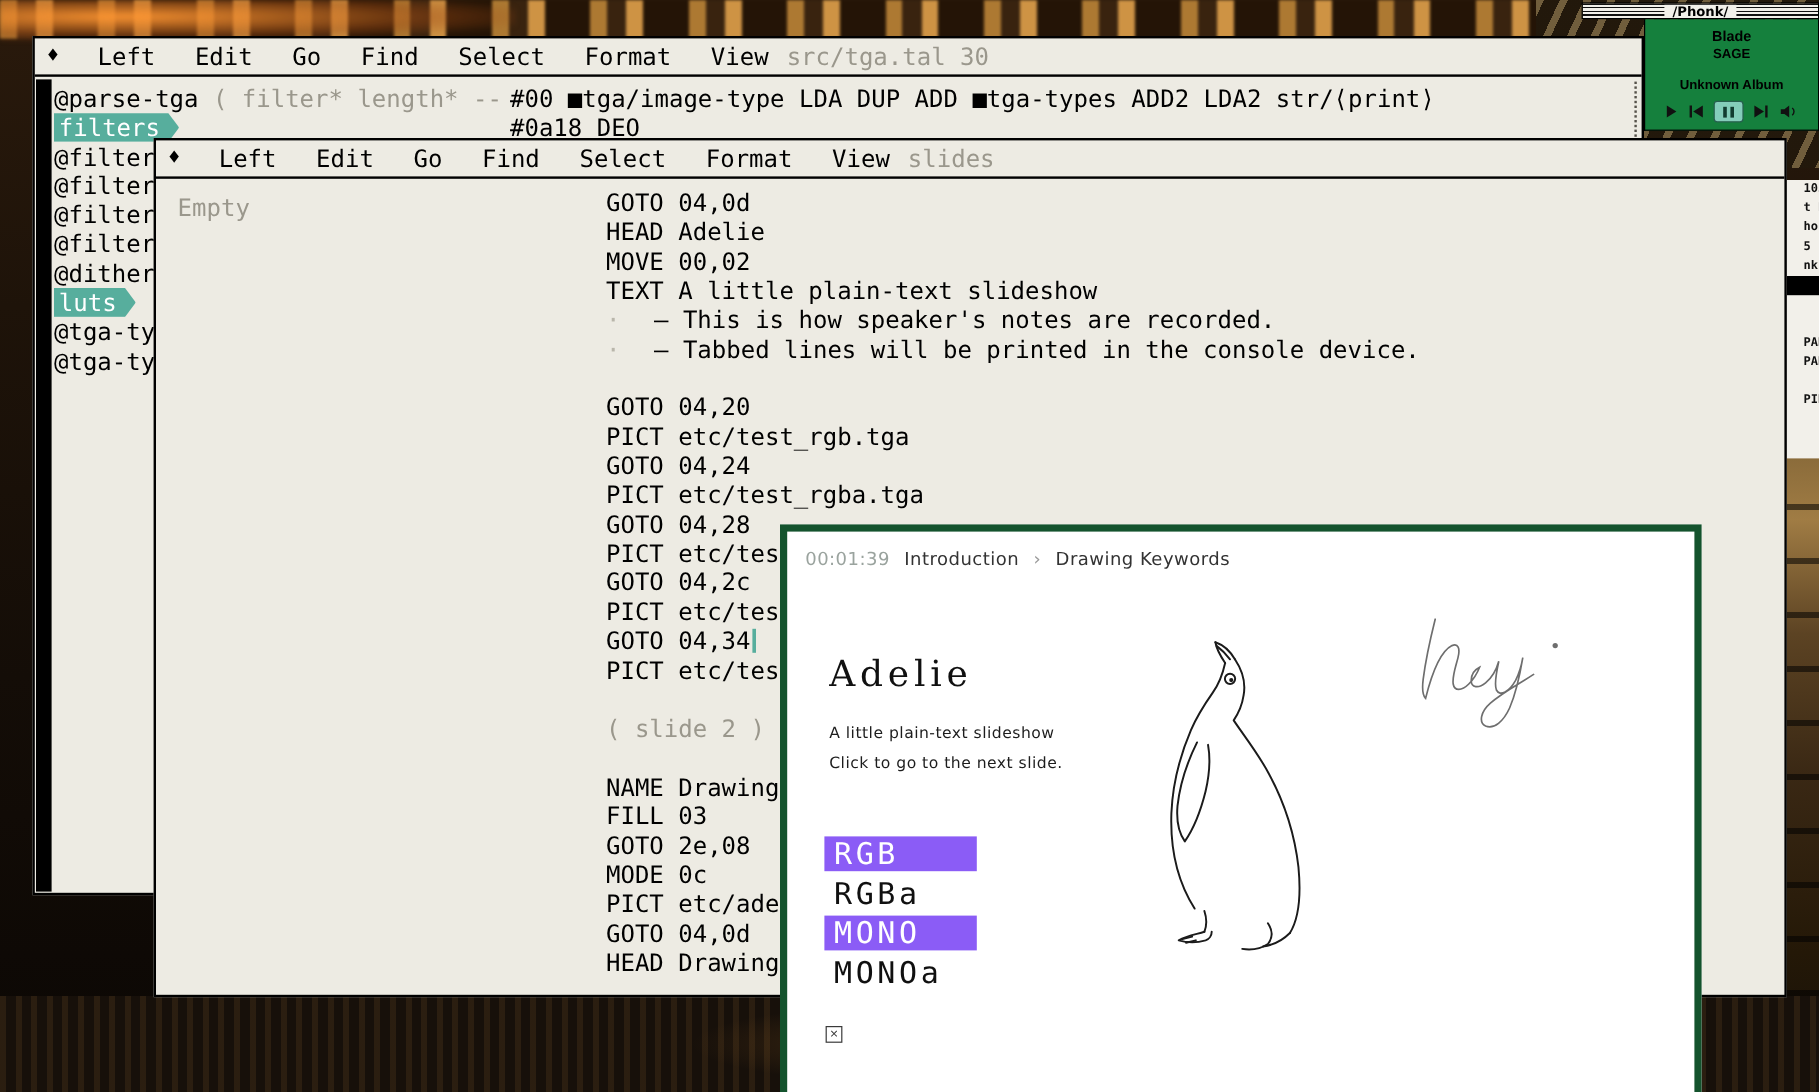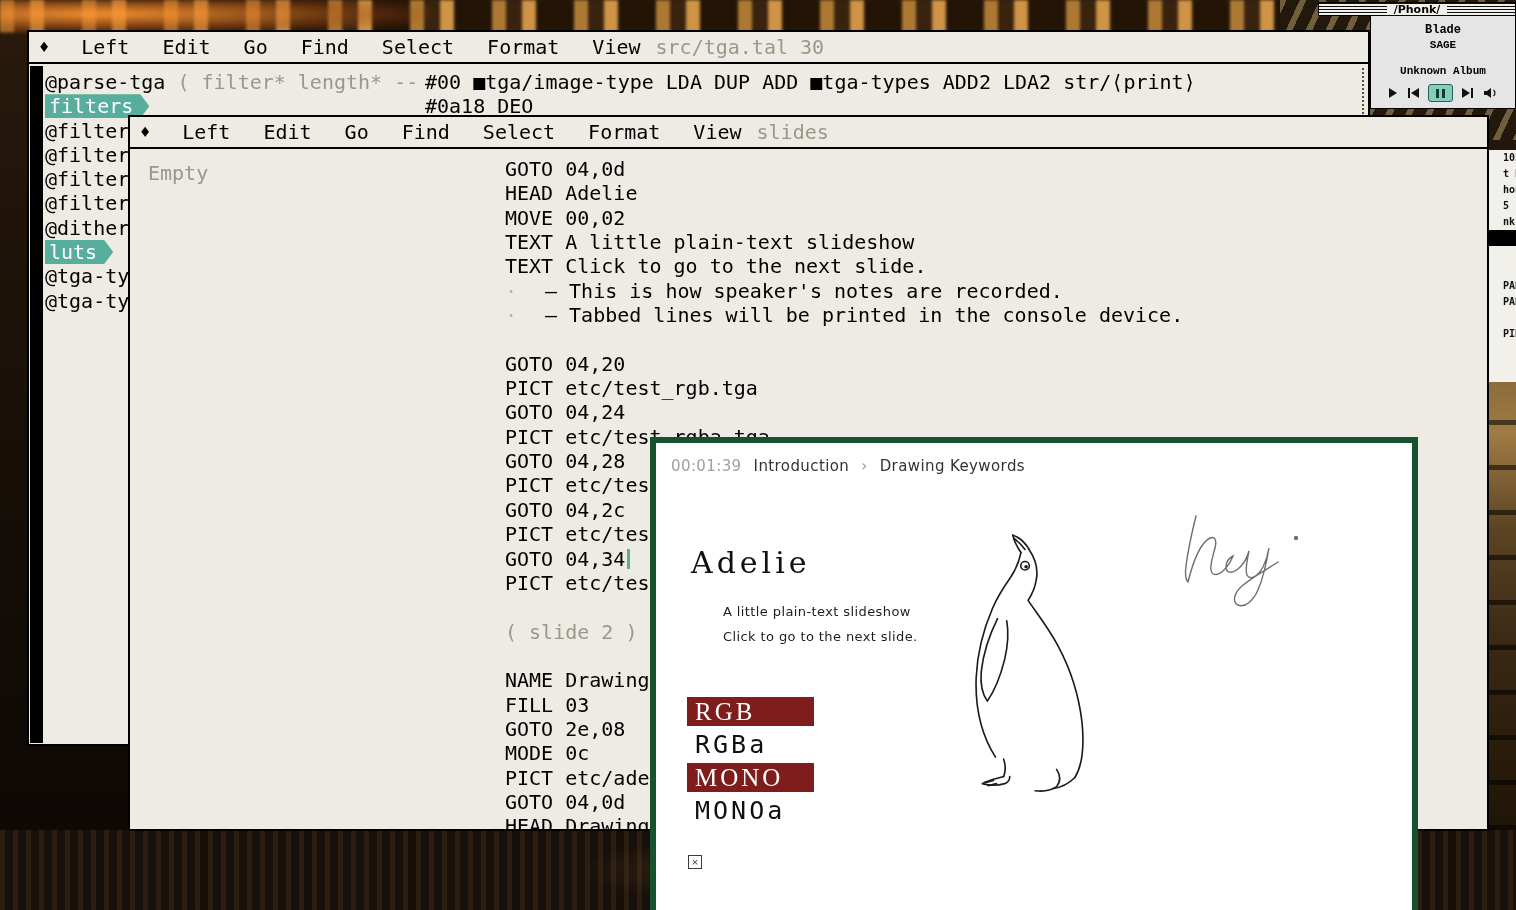--- a/index.html
+++ b/index.html
@@ -57,39 +57,39 @@
   
   .pres { position:absolute; left:650px; top:437px; width:768px; height:550px; background:#fff;
     border:6px solid #14532d; z-index:30; font-family:"DejaVu Sans", sans-serif; }
   .pres-header { position:absolute; left:15px; top:14px; display:flex; gap:12px; font-size:15px;
     letter-spacing:.4px; color:#333; }
   .pres-header .timer { color:#9aa39e; }
   .pres-header .sep { color:#999; }
   .pres-title { position:absolute; left:35px; top:102px; font-family:"DejaVu Serif", serif;
     font-size:30px; letter-spacing:4px; color:#101010; }
   .pres-body { position:absolute; left:35px; top:156px; font-size:13px; letter-spacing:.4px;
-    color:#1d1d1d; line-height:25px;margin-left:32px; }
+    color:#1d1d1d; line-height:25px; }
   .pres-menu { position:absolute; left:31px; top:254px; font-family:"DejaVu Sans Mono", monospace;
     font-size:25px; letter-spacing:3px; }
   .pres-menu .item { width:127px; height:29px; line-height:29px; padding-left:8px; margin-bottom:4px; color:#101010; }
-  .pres-menu .item.sel { background:#7f1d1d; color:#fff;font-family:Liberation Serif, serif; }
+  .pres-menu .item.sel { background:#8b5cf6; color:#fff; }
   .pres-close { position:absolute; left:32px; top:412px; width:14px; height:14px; border:1px solid #3a3a3a;
     font-size:9px; line-height:12px; text-align:center; color:#333; }
   .penguin { position:absolute; left:298px; top:82px; }
   .hey { position:absolute; left:518px; top:55px; }
 
   
   .player-bar { position:absolute; left:1318px; top:2px; width:198px; height:14px; z-index:40;
     border:1px solid #000; background:repeating-linear-gradient(180deg,#111 0 1px,#f2f0ea 1px 3px);
     display:flex; align-items:center; justify-content:center; }
   .player-title { background:#f2f0ea; padding:0 7px; font-family:"DejaVu Sans", sans-serif;
     font-size:11px; font-weight:bold; line-height:11px; }
   .player-body { position:absolute; left:1370px; top:16px; width:146px; height:93px; z-index:39;
-    background:#e5e5e5; border:1px solid #000; border-top:none; text-align:center;
-    font-family:Liberation Mono, monospace; }
+    background:#15803d; border:1px solid #000; border-top:none; text-align:center;
+    font-family:Liberation Sans, sans-serif; }
   .player-body .track { font-weight:bold; font-size:12px; margin-top:7px; }
   .player-body .artist { font-weight:bold; font-size:11px; margin-top:2px; }
   .player-body .album { font-weight:bold; font-size:11px; margin-top:14px; }
   .controls { margin-top:7px; display:flex; justify-content:center; align-items:center; gap:8px; }
   .ctl svg { display:block; }
   .pausebtn { width:25px; height:18px; background:#84cdbb; border:1px solid #27604f; border-radius:3px;
     display:flex; align-items:center; justify-content:center; gap:3px; }
   .pbar { width:3px; height:9px; background:#113c31; }
 
   
@@ -169,21 +169,20 @@
     <span class="menu-item">View</span>
     <span class="file-label">slides</span>
   </div>
   <div class="wbody">
     <div class="panel-label">Empty</div>
     <div class="doc2">
       <div class="line">GOTO 04,0d</div>
       <div class="line">HEAD Adelie</div>
       <div class="line">MOVE 00,02</div>
       <div class="line">TEXT A little plain-text slideshow</div>
-      <div class="line">TEXT Click to go to the next slide.</div>
       <div class="line note"><span class="note-dot">·</span><span>– This is how speaker's notes are recorded.</span></div>
       <div class="line note"><span class="note-dot">·</span><span>– Tabbed lines will be printed in the console device.</span></div>
       <div class="line"></div>
       <div class="line">GOTO 04,20</div>
       <div class="line">PICT etc/test_rgb.tga</div>
       <div class="line">GOTO 04,24</div>
       <div class="line">PICT etc/test_rgba.tga</div>
       <div class="line">GOTO 04,28</div>
       <div class="line">PICT etc/tes</div>
       <div class="line">GOTO 04,2c</div>

